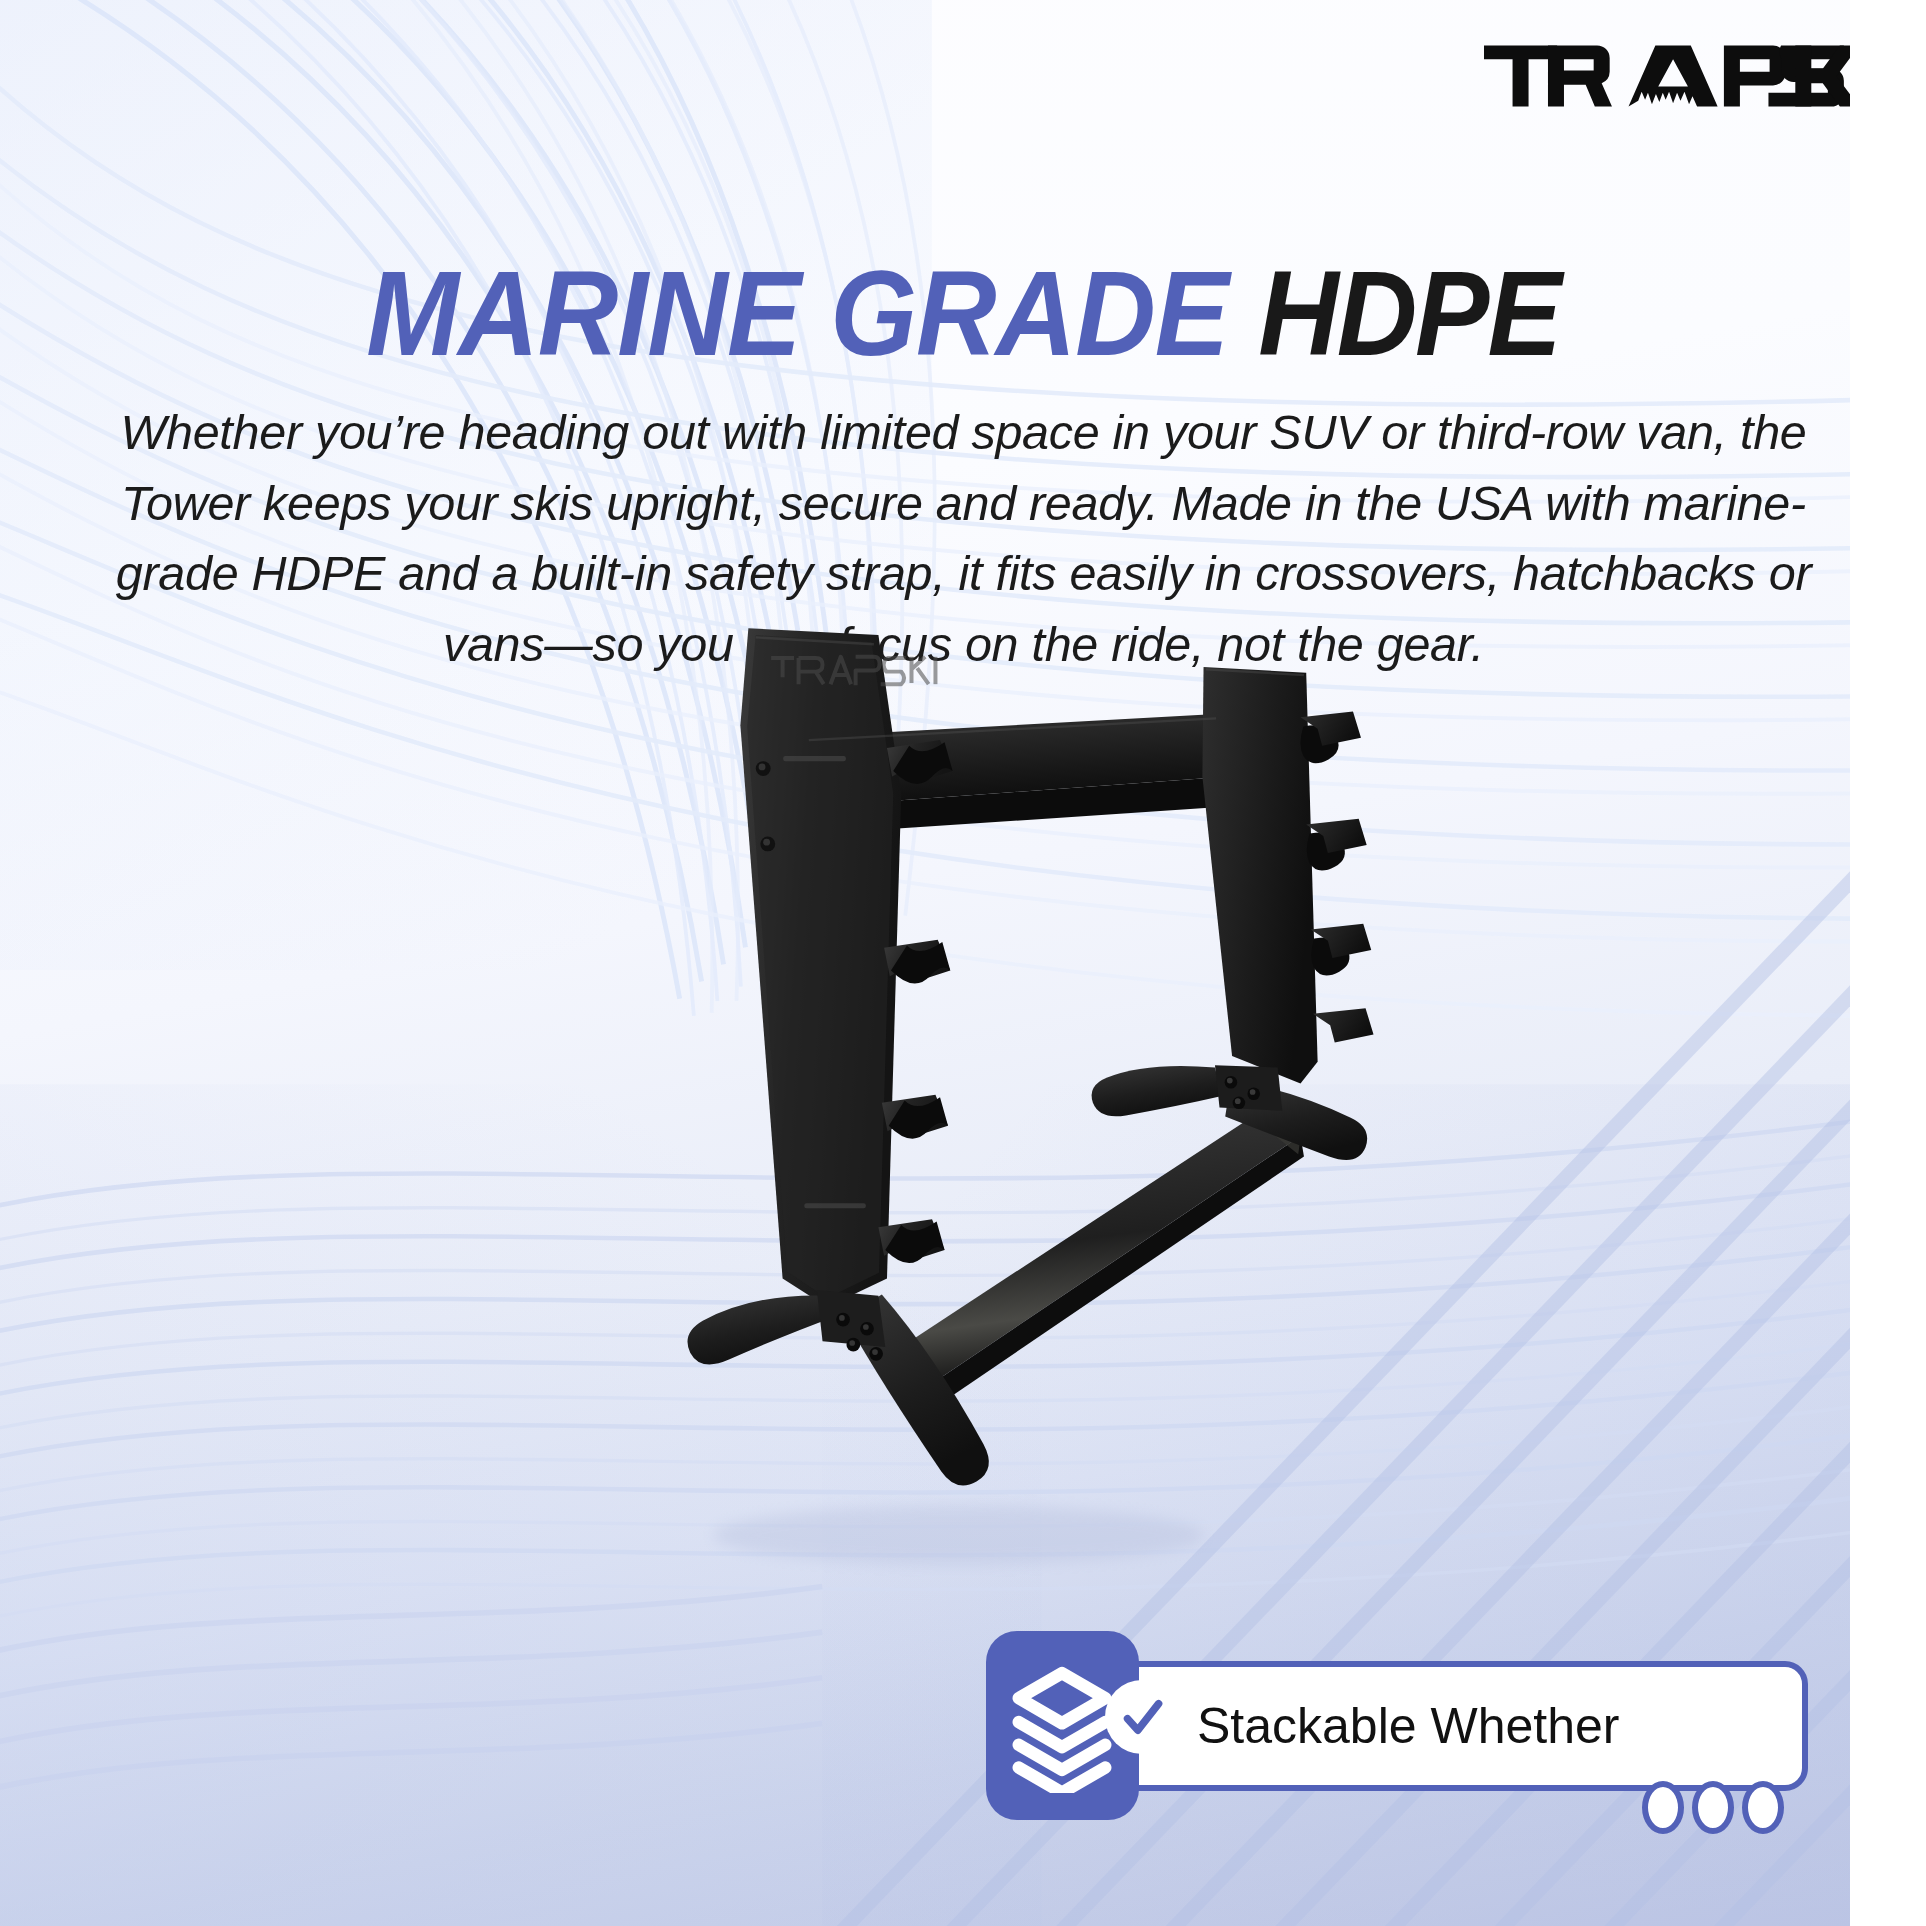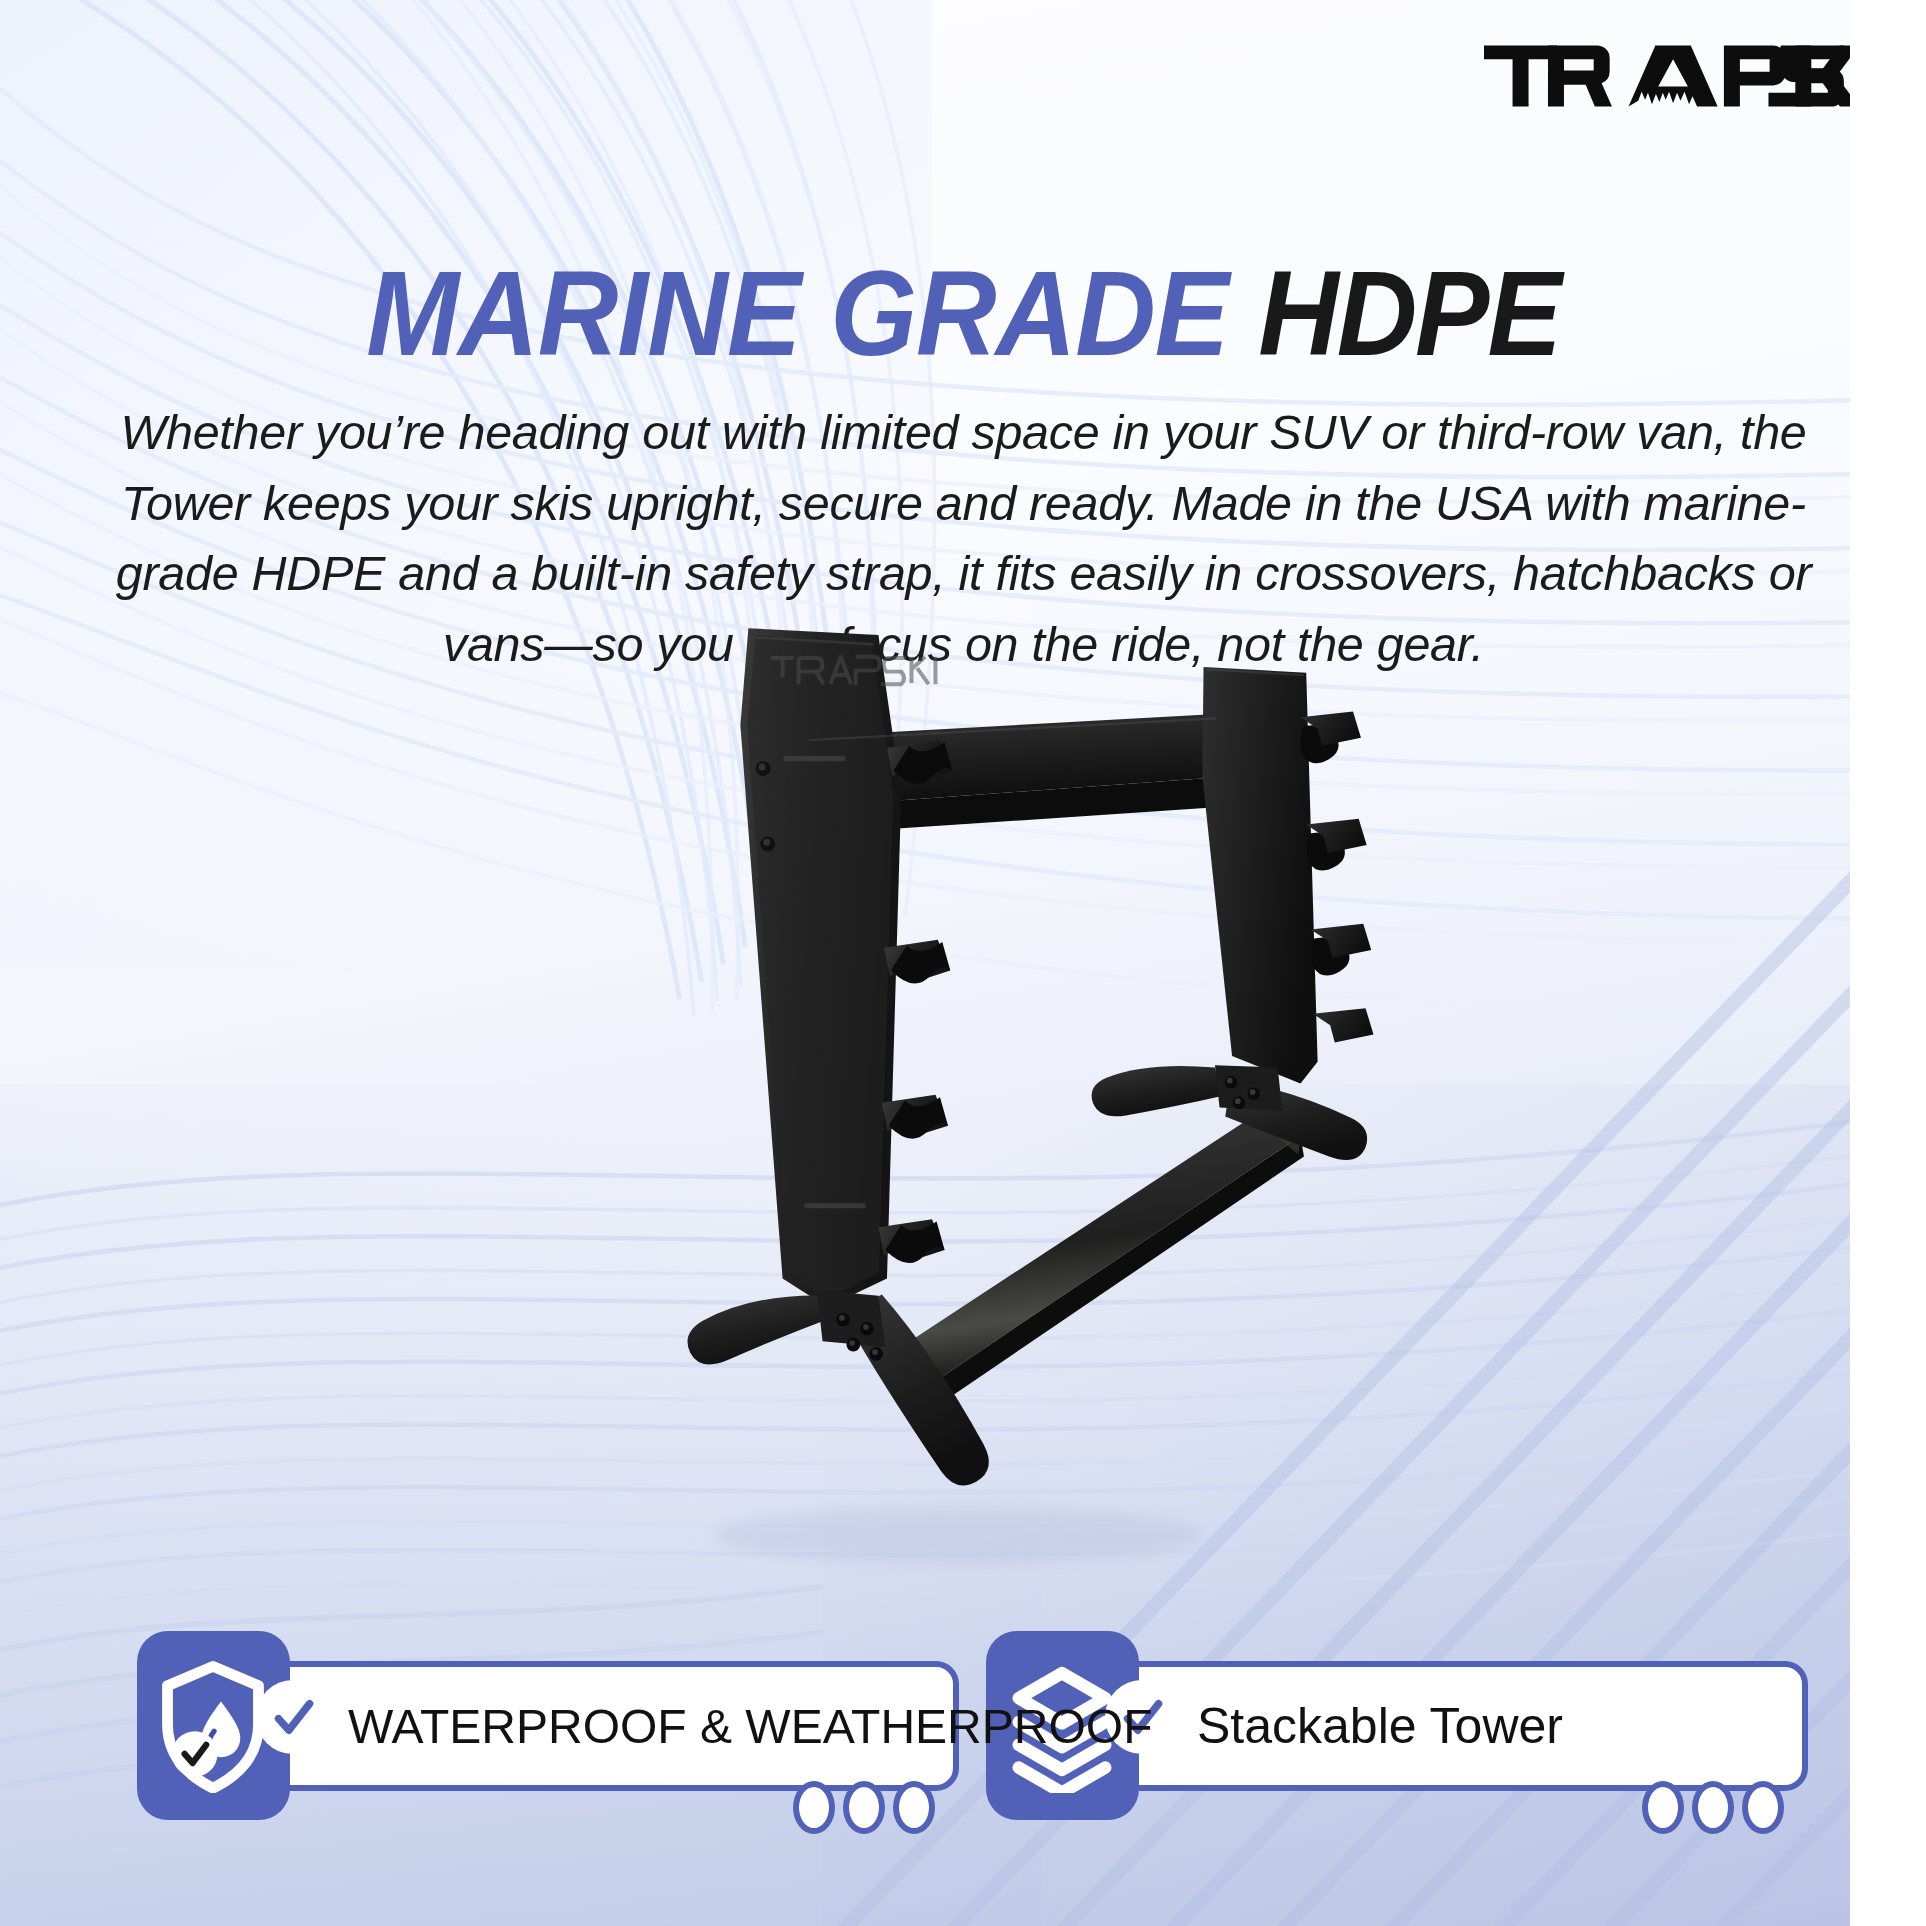--- a/index.html
+++ b/index.html
@@ -364,67 +364,40 @@
       </g>
 
       <g stroke="#585858" stroke-width="4" fill="none" opacity="0.35">
         <path d="M345 56 L552 68"></path>
         <path d="M1134 112 L1306 122"></path>
         <path d="M438 236 L1152 198"></path>
       </g>
     </svg>
   </div>
 
-  <div class="badge" id="badge-0">
-    <div class="badge-pill"></div>
-
-    <div class="badge-tile">
-      <svg viewBox="0 0 204 236">
-        <path d="M102 14 L182 48 v68 c0 54 -34 90 -80 112 c-46 -22 -80 -58 -80 -112 V48 Z" fill="none" stroke="#ffffff" stroke-width="19" stroke-linejoin="round"></path>
-        <path d="M116 76 c22 30 34 48 34 64 a34 34 0 0 1 -68 0 c0 -16 12 -34 34 -64 Z" fill="#ffffff"></path>
-        <path d="M104 128 c-8 10 -10 18 -8 26" fill="none" stroke="#3f4da6" stroke-width="9" stroke-linecap="round"></path>
-        <circle cx="70" cy="168" r="40" fill="#ffffff"></circle>
-        <path d="M52 168 l14 16 24 -32" fill="none" stroke="#1a1a1a" stroke-width="11" stroke-linecap="round" stroke-linejoin="round"></path>
-      </svg>
-    </div>
-
-    <div class="badge-check">
-      <svg viewBox="0 0 92 92">
-        <path d="M20 48 l18 20 36 -46" fill="none" stroke="#5261b8" stroke-width="13" stroke-linecap="round" stroke-linejoin="round"></path>
-      </svg>
-    </div>
-
-    <div class="badge-label">WATERPROOF &amp; WEATHERPROOF</div>
-
-    <div class="badge-dots">
-      <span></span>
-      <span></span>
-      <span></span>
-    </div>
-  </div>
 
   <div class="badge" id="badge-1">
     <div class="badge-pill"></div>
 
     <div class="badge-tile">
       <svg viewBox="0 0 204 236">
         <path d="M102 26 L178 70 L102 114 L26 70 Z" fill="none" stroke="#ffffff" stroke-width="22" stroke-linejoin="round"></path>
         <path d="M26 112 L102 156 L178 112" fill="none" stroke="#ffffff" stroke-width="22" stroke-linecap="round" stroke-linejoin="round"></path>
         <path d="M26 152 L102 196 L178 152" fill="none" stroke="#ffffff" stroke-width="22" stroke-linecap="round" stroke-linejoin="round"></path>
         <path d="M26 192 L102 236 L178 192" fill="none" stroke="#ffffff" stroke-width="22" stroke-linecap="round" stroke-linejoin="round"></path>
       </svg>
     </div>
 
     <div class="badge-check">
       <svg viewBox="0 0 92 92">
         <path d="M20 48 l18 20 36 -46" fill="none" stroke="#5261b8" stroke-width="13" stroke-linecap="round" stroke-linejoin="round"></path>
       </svg>
     </div>
 
-    <div class="badge-label">Stackable Tower</div>
+    <div class="badge-label">Stackable Whether</div>
 
     <div class="badge-dots">
       <span></span>
       <span></span>
       <span></span>
     </div>
   </div>
 
 </div>
 

